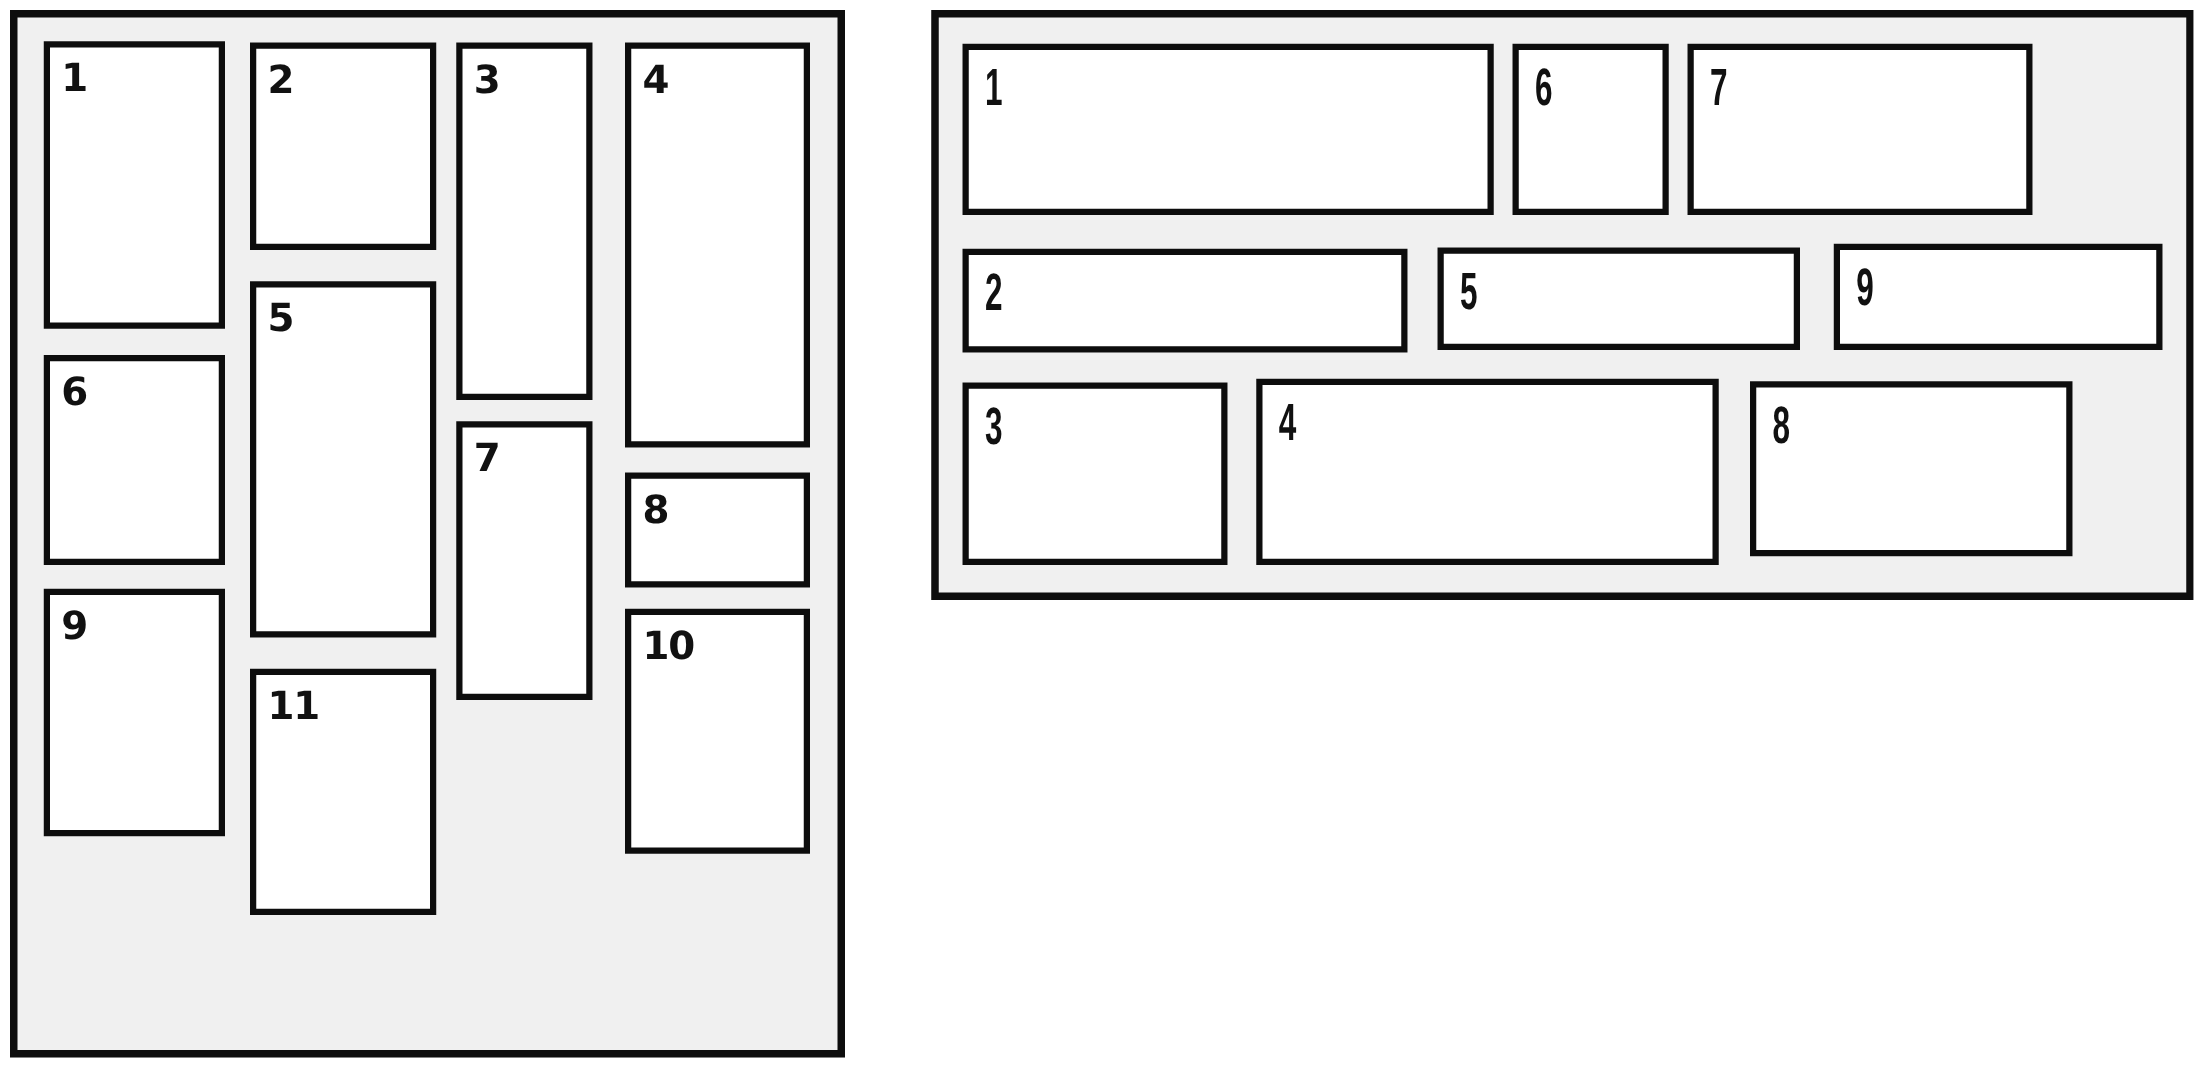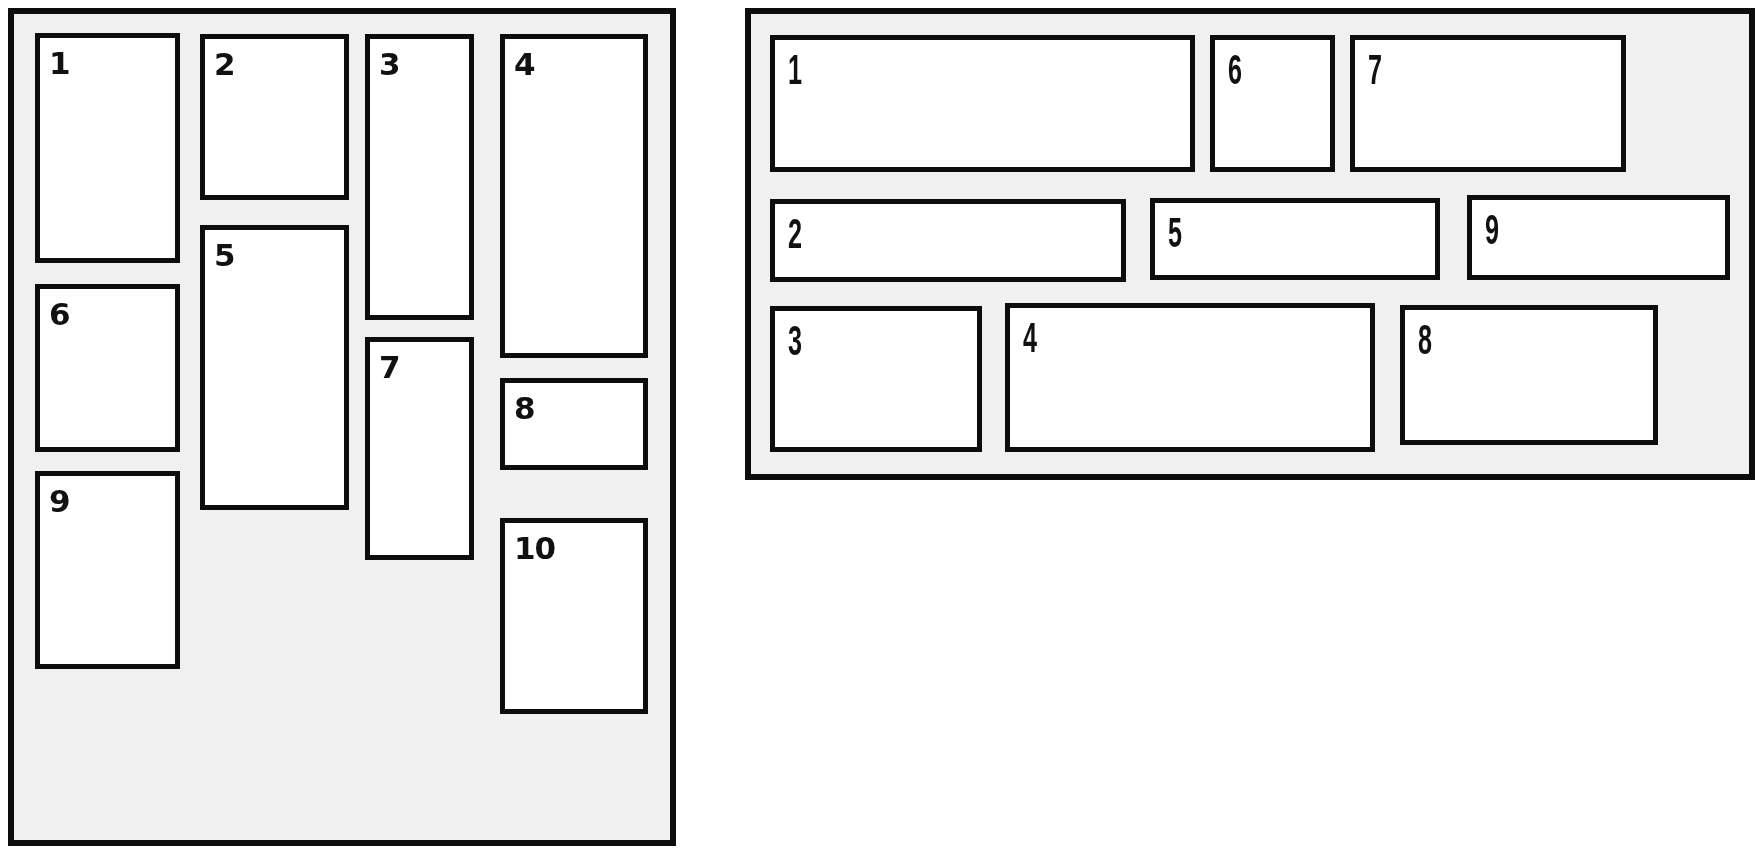--- a/index.html
+++ b/index.html
@@ -54,21 +54,22 @@
     <div class="panel" style="left: 8px; top: 8px; width: 668px; height: 838px;">
       <div class="box columns" style="left: 21px; top: 19px; width: 145px; height: 230px;"><span class="label">1</span></div>
       <div class="box columns" style="left: 186px; top: 20px; width: 149px; height: 166px;"><span class="label">2</span></div>
       <div class="box columns" style="left: 351px; top: 20px; width: 109px; height: 286px;"><span class="label">3</span></div>
       <div class="box columns" style="left: 486px; top: 20px; width: 148px; height: 324px;"><span class="label">4</span></div>
       <div class="box columns" style="left: 186px; top: 211px; width: 149px; height: 285px;"><span class="label">5</span></div>
       <div class="box columns" style="left: 21px; top: 270px; width: 145px; height: 168px;"><span class="label">6</span></div>
       <div class="box columns" style="left: 351px; top: 323px; width: 109px; height: 223px;"><span class="label">7</span></div>
       <div class="box columns" style="left: 486px; top: 364px; width: 148px; height: 92px;"><span class="label">8</span></div>
       <div class="box columns" style="left: 21px; top: 457px; width: 145px; height: 198px;"><span class="label">9</span></div>
-      <div class="box columns" style="left: 486px; top: 473px; width: 148px; height: 196px; margin-top: 31px;"><span class="label">10</span></div>
+      <div class="box columns" style="left: 486px; top: 473px; width: 148px; height: 196px;"><span class="label">10</span></div>
+      <div class="box columns" style="left: 186px; top: 521px; width: 149px; height: 197px;"><span class="label">11</span></div>
     </div>
     <div class="panel" style="left: 745px; top: 8px; width: 1010px; height: 472px;">
       <div class="box rows" style="left: 19px; top: 21px; width: 425px; height: 137px;"><span class="label">1</span></div>
       <div class="box rows" style="left: 459px; top: 21px; width: 125px; height: 137px;"><span class="label">6</span></div>
       <div class="box rows" style="left: 599px; top: 21px; width: 276px; height: 137px;"><span class="label">7</span></div>
       <div class="box rows" style="left: 19px; top: 185px; width: 356px; height: 83px;"><span class="label">2</span></div>
       <div class="box rows" style="left: 399px; top: 184px; width: 290px; height: 82px;"><span class="label">5</span></div>
       <div class="box rows" style="left: 716px; top: 181px; width: 263px; height: 85px;"><span class="label">9</span></div>
       <div class="box rows" style="left: 19px; top: 292px; width: 212px; height: 146px;"><span class="label">3</span></div>
       <div class="box rows" style="left: 254px; top: 289px; width: 370px; height: 149px;"><span class="label">4</span></div>

